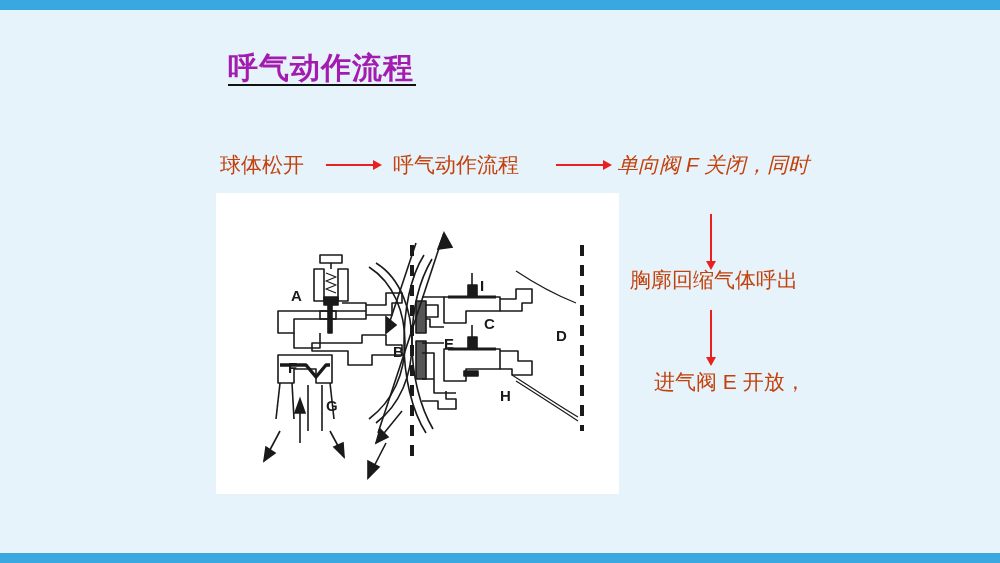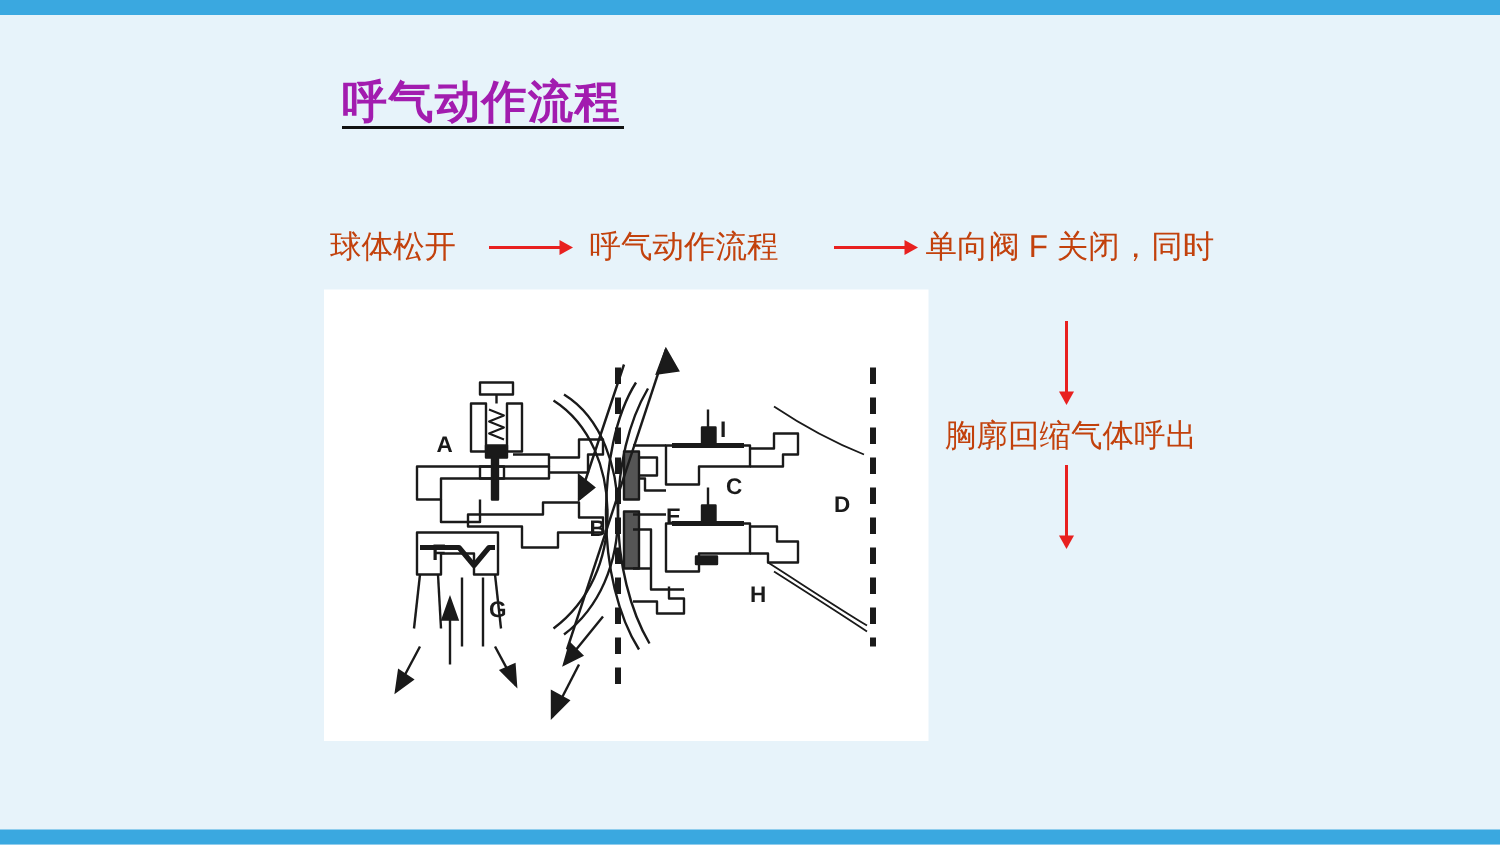--- a/index.html
+++ b/index.html
@@ -56,23 +56,23 @@
   .flow-label {
     position: absolute;
     font-size: 21px;
     color: #c2410c;
     white-space: nowrap;
     line-height: 1.38;
   }
   #lbl-release { left: 220px; top: 151px; }
   #lbl-negative { left: 393px; top: 151px; }
   #lbl-valvef {
-    left: 617px; top: 151px;
-  }
-  #lbl-chest { left: 630px; top: 277px; }
+    left: 617px; top: 151px; font-style: italic;
+  }
+  #lbl-chest { left: 630px; top: 266px; }
   #lbl-intake {
     left: 654px; top: 368px;
     text-align: center;
   }
 
   
   .arrow-h {
     position: absolute;
     height: 12px;
   }
@@ -177,20 +177,21 @@
   </div>
 
   <div class="flow-label" id="lbl-chest">胸廓回缩气体呼出</div>
 
   <div class="arrow-v" id="arrow4">
     <div class="shaft"></div>
     <div class="head"></div>
   </div>
 
   <div class="flow-label" id="lbl-intake">
+    <div>进气阀 E 开放，</div>
   </div>
 
   <div class="diagram-box">
     <svg width="403" height="301" viewBox="0 0 403 301">
       <g fill="none" stroke="#1a1a1a" stroke-width="1.6" stroke-linejoin="round">
 
         <line x1="196" y1="52" x2="196" y2="265" stroke-width="4" stroke-dasharray="11 9"></line>
         <line x1="366" y1="52" x2="366" y2="238" stroke-width="4" stroke-dasharray="11 9"></line>
 
         <path d="M 160 70 C 186 86 196 120 196 150 C 196 182 184 212 160 230"></path>

